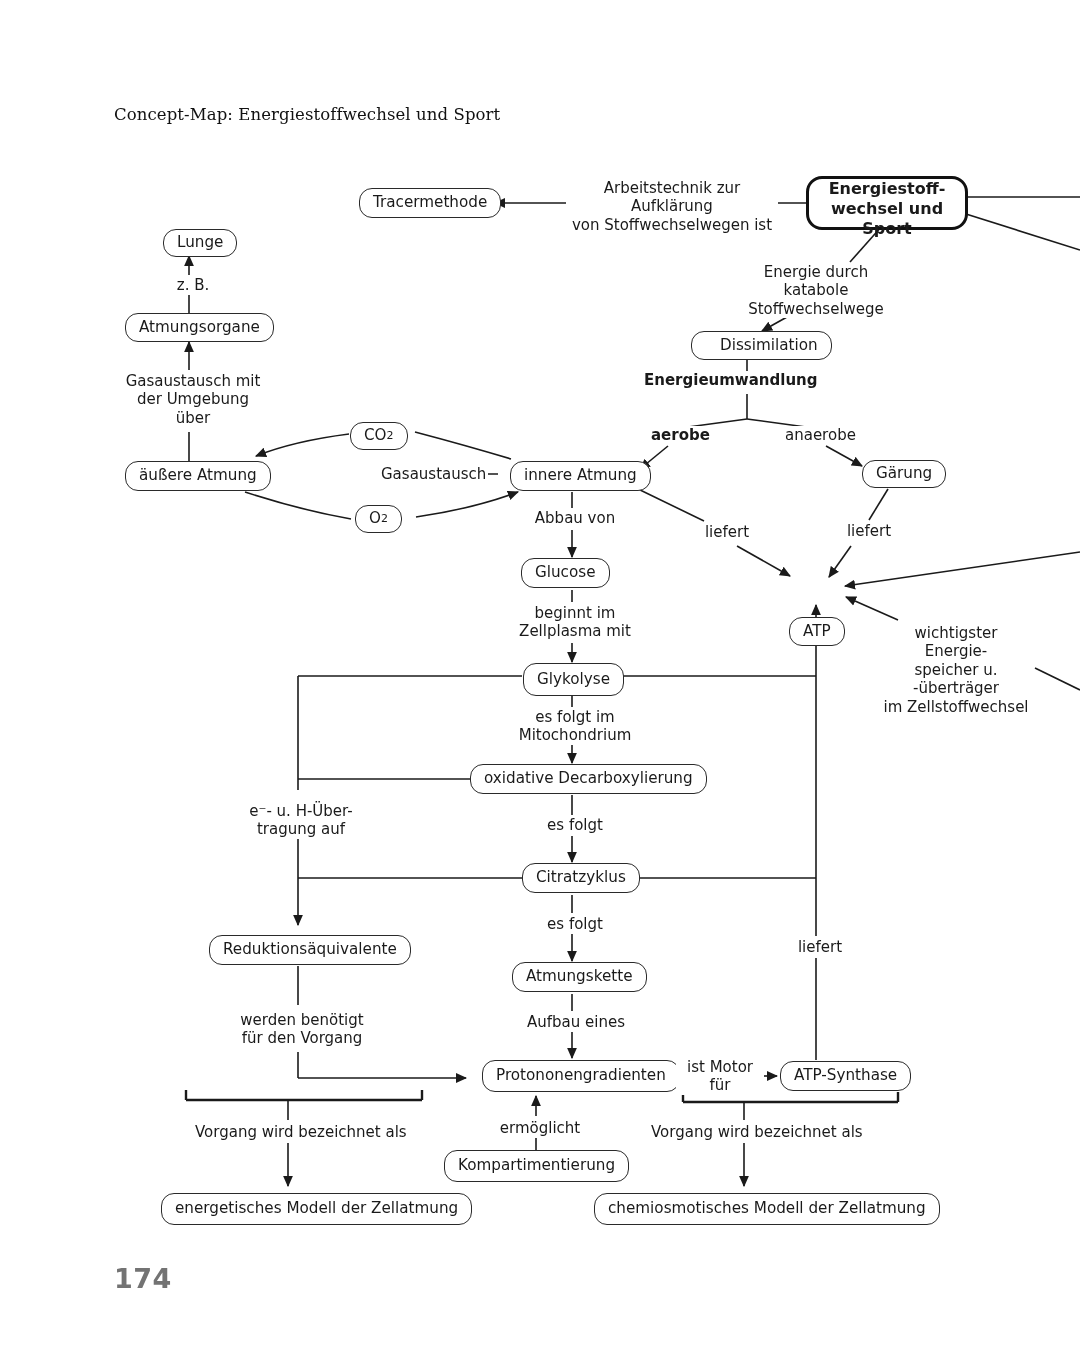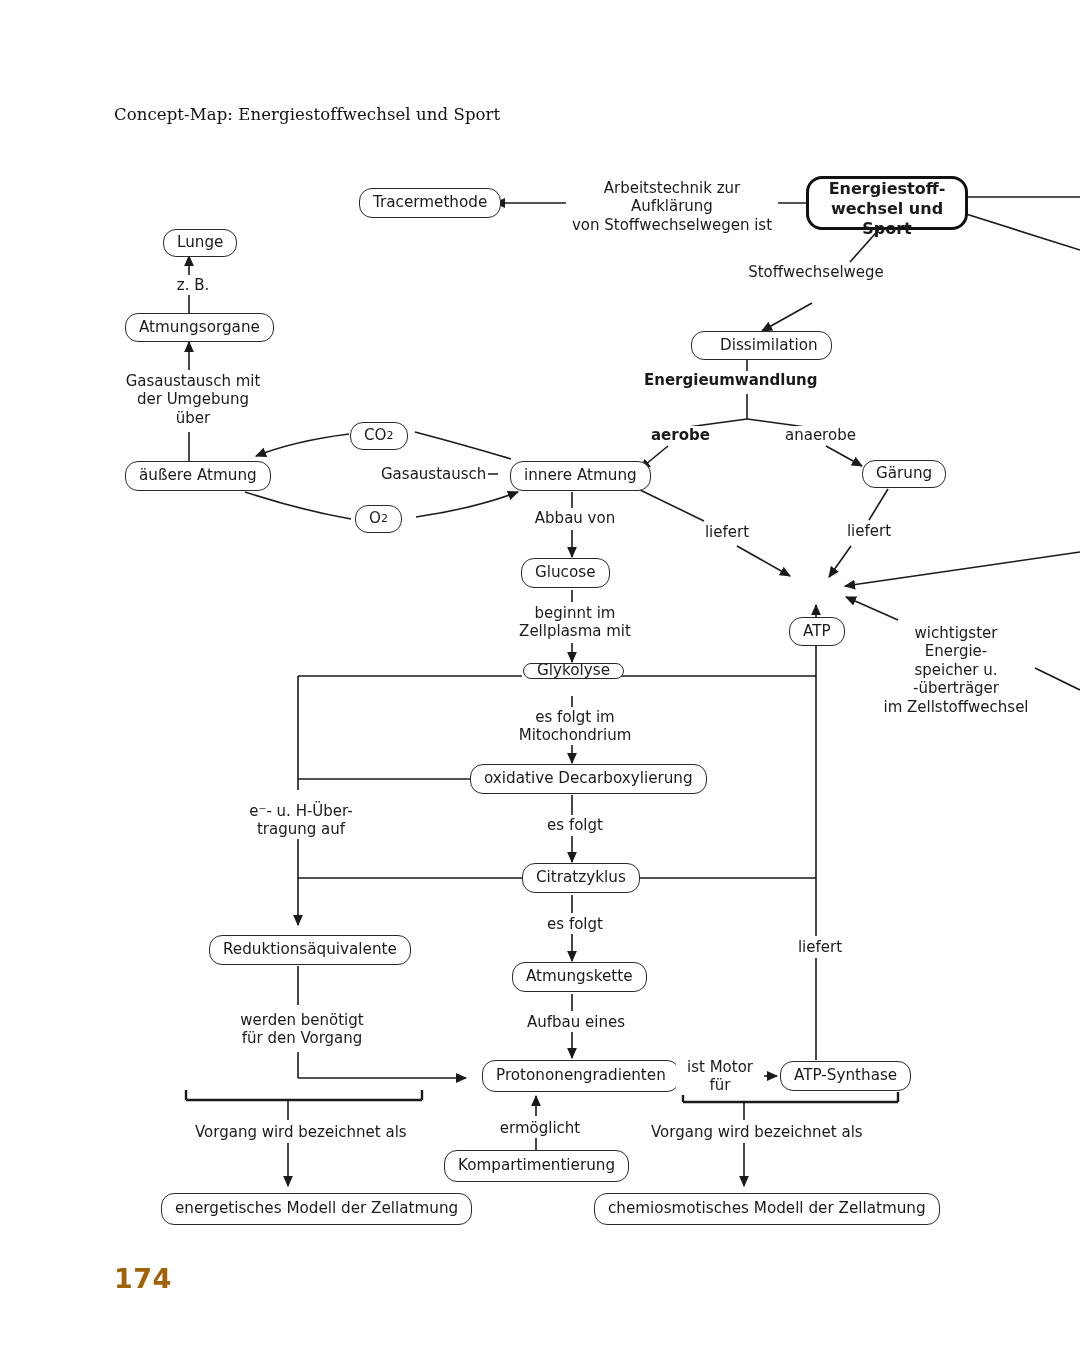--- a/index.html
+++ b/index.html
@@ -8,21 +8,21 @@
     font-family:"DejaVu Sans", sans-serif;
     color:#1a1a1a;
   }
   #page-title{
     position:absolute;left:114px;top:105px;
     font-family:"DejaVu Serif", serif;
     font-size:16.5px;color:#111;letter-spacing:.1px;white-space:nowrap;
   }
   #page-number{
     position:absolute;left:114px;top:1263px;
-    font-size:27px;font-weight:bold;color:#a16207;letter-spacing:.5px;
+    font-size:27px;font-weight:bold;color:#737373;letter-spacing:.5px;
   }
   svg#map{position:absolute;left:0;top:0;width:1080px;height:1356px;}
   
   .node{
     position:absolute;box-sizing:border-box;
     border:1.6px solid #2a2a2a;border-radius:13px;background:#fff;
     display:flex;align-items:center;
     font-size:15.2px;line-height:1.15;color:#1a1a1a;
     white-space:nowrap;padding:0 13px;
     z-index:5;
@@ -179,21 +179,21 @@
 <div class="node" style="left:510px;top:461px;height:30px;">innere Atmung</div>
 
 <div class="node" style="left:691px;top:331px;height:29px;padding-left:28px;">Dissimilation</div>
 
 <div class="node" style="left:862px;top:460px;height:28px;">Gärung</div>
 
 <div class="node" style="left:789px;top:574px;height:29px;margin-top:43px;">ATP</div>
 
 <div class="node" style="left:521px;top:558px;height:30px;">Glucose</div>
 
-<div class="node" style="left:523px;top:663px;height:16px;">Glykolyse</div>
+<div class="node" style="left:523px;top:663px;height:33px;">Glykolyse</div>
 
 <div class="node" style="left:470px;top:764px;height:30px;">oxidative Decarboxylierung</div>
 
 <div class="node" style="left:522px;top:863px;height:30px;">Citratzyklus</div>
 
 <div class="node" style="left:512px;top:962px;height:30px;">Atmungskette</div>
 
 <div class="node" style="left:209px;top:935px;height:30px;">Reduktionsäquivalente</div>
 
 <div class="node" style="left:482px;top:1060px;height:32px;">Protononengradienten</div>
@@ -205,20 +205,21 @@
 <div class="node" style="left:161px;top:1193px;height:32px;">energetisches Modell der Zellatmung</div>
 
 <div class="node" style="left:594px;top:1193px;height:32px;">chemiosmotisches Modell der Zellatmung</div>
 
 <div class="lbl ml" style="left:566px;top:179px;width:206px;">
   <div>Arbeitstechnik zur Aufklärung</div>
   <div>von Stoffwechselwegen ist</div>
 </div>
 
 <div class="lbl ml" style="left:732px;top:263px;width:162px;">
+  <div>Energie durch katabole</div>
   <div>Stoffwechselwege</div>
 </div>
 
 <div class="lbl" style="left:170px;top:276px;width:40px;">z. B.</div>
 
 <div class="lbl ml" style="left:114px;top:372px;width:152px;">
   <div>Gasaustausch mit</div>
   <div>der Umgebung</div>
   <div>über</div>
 </div>

